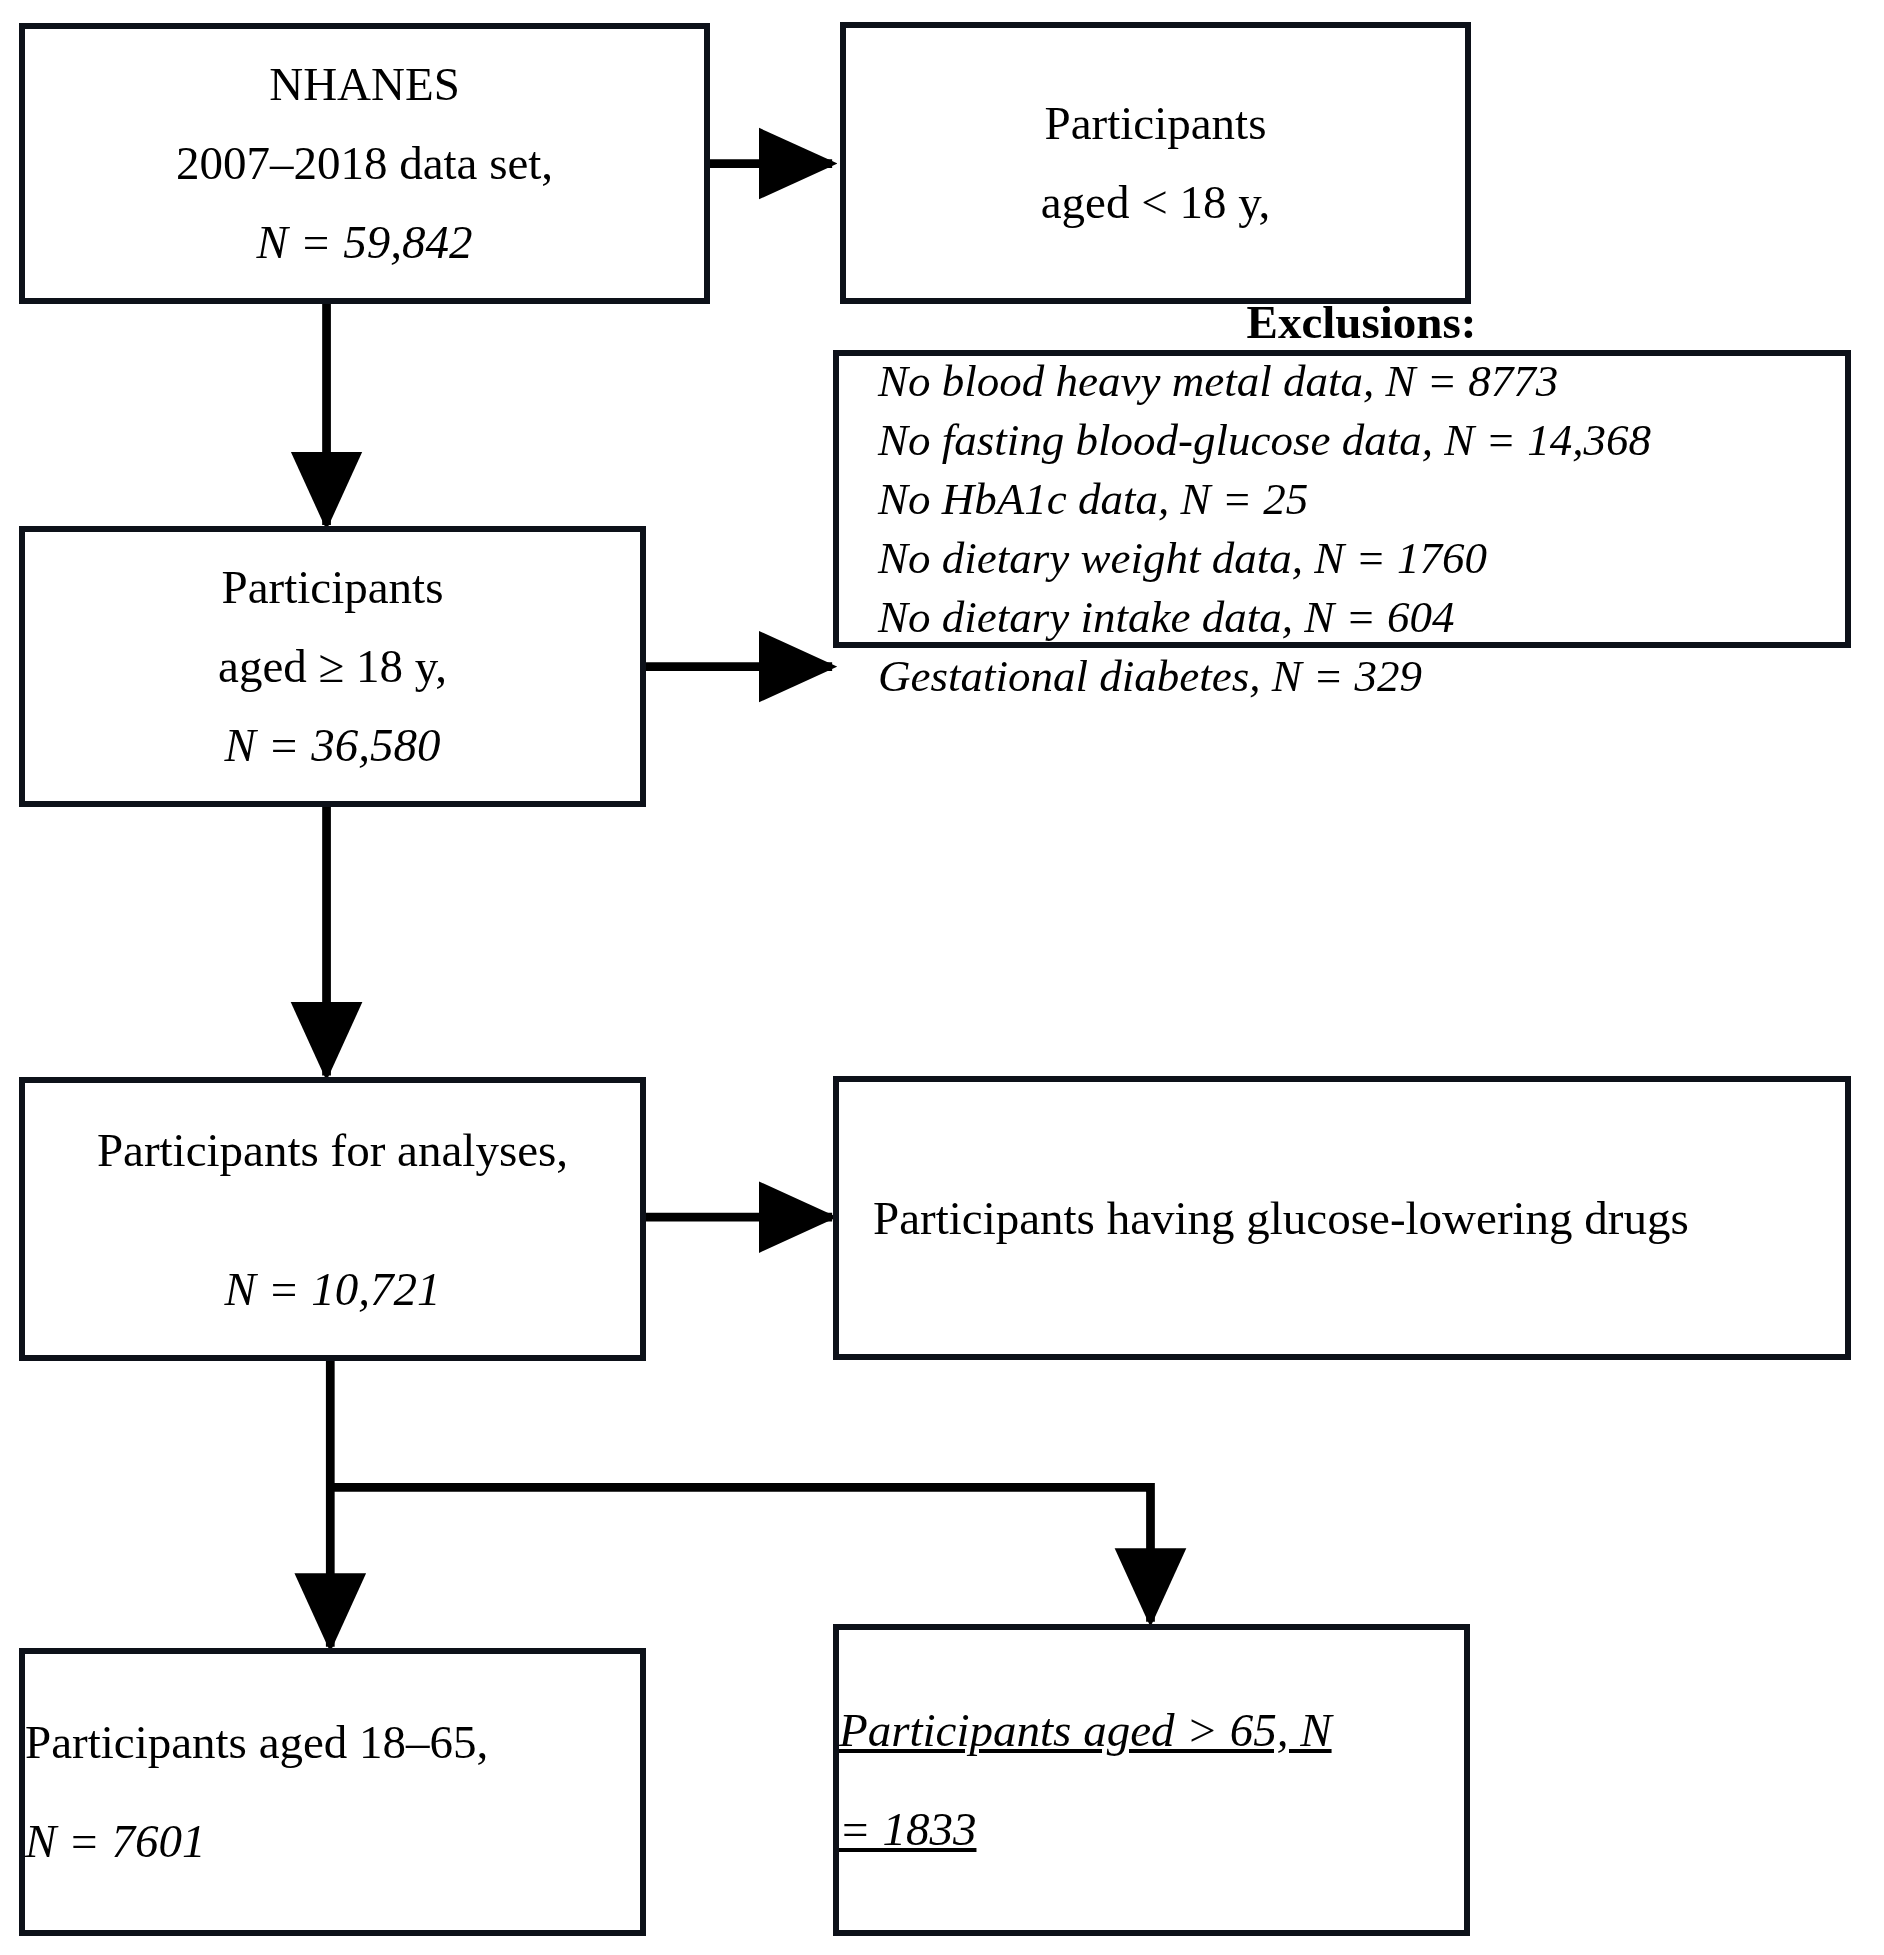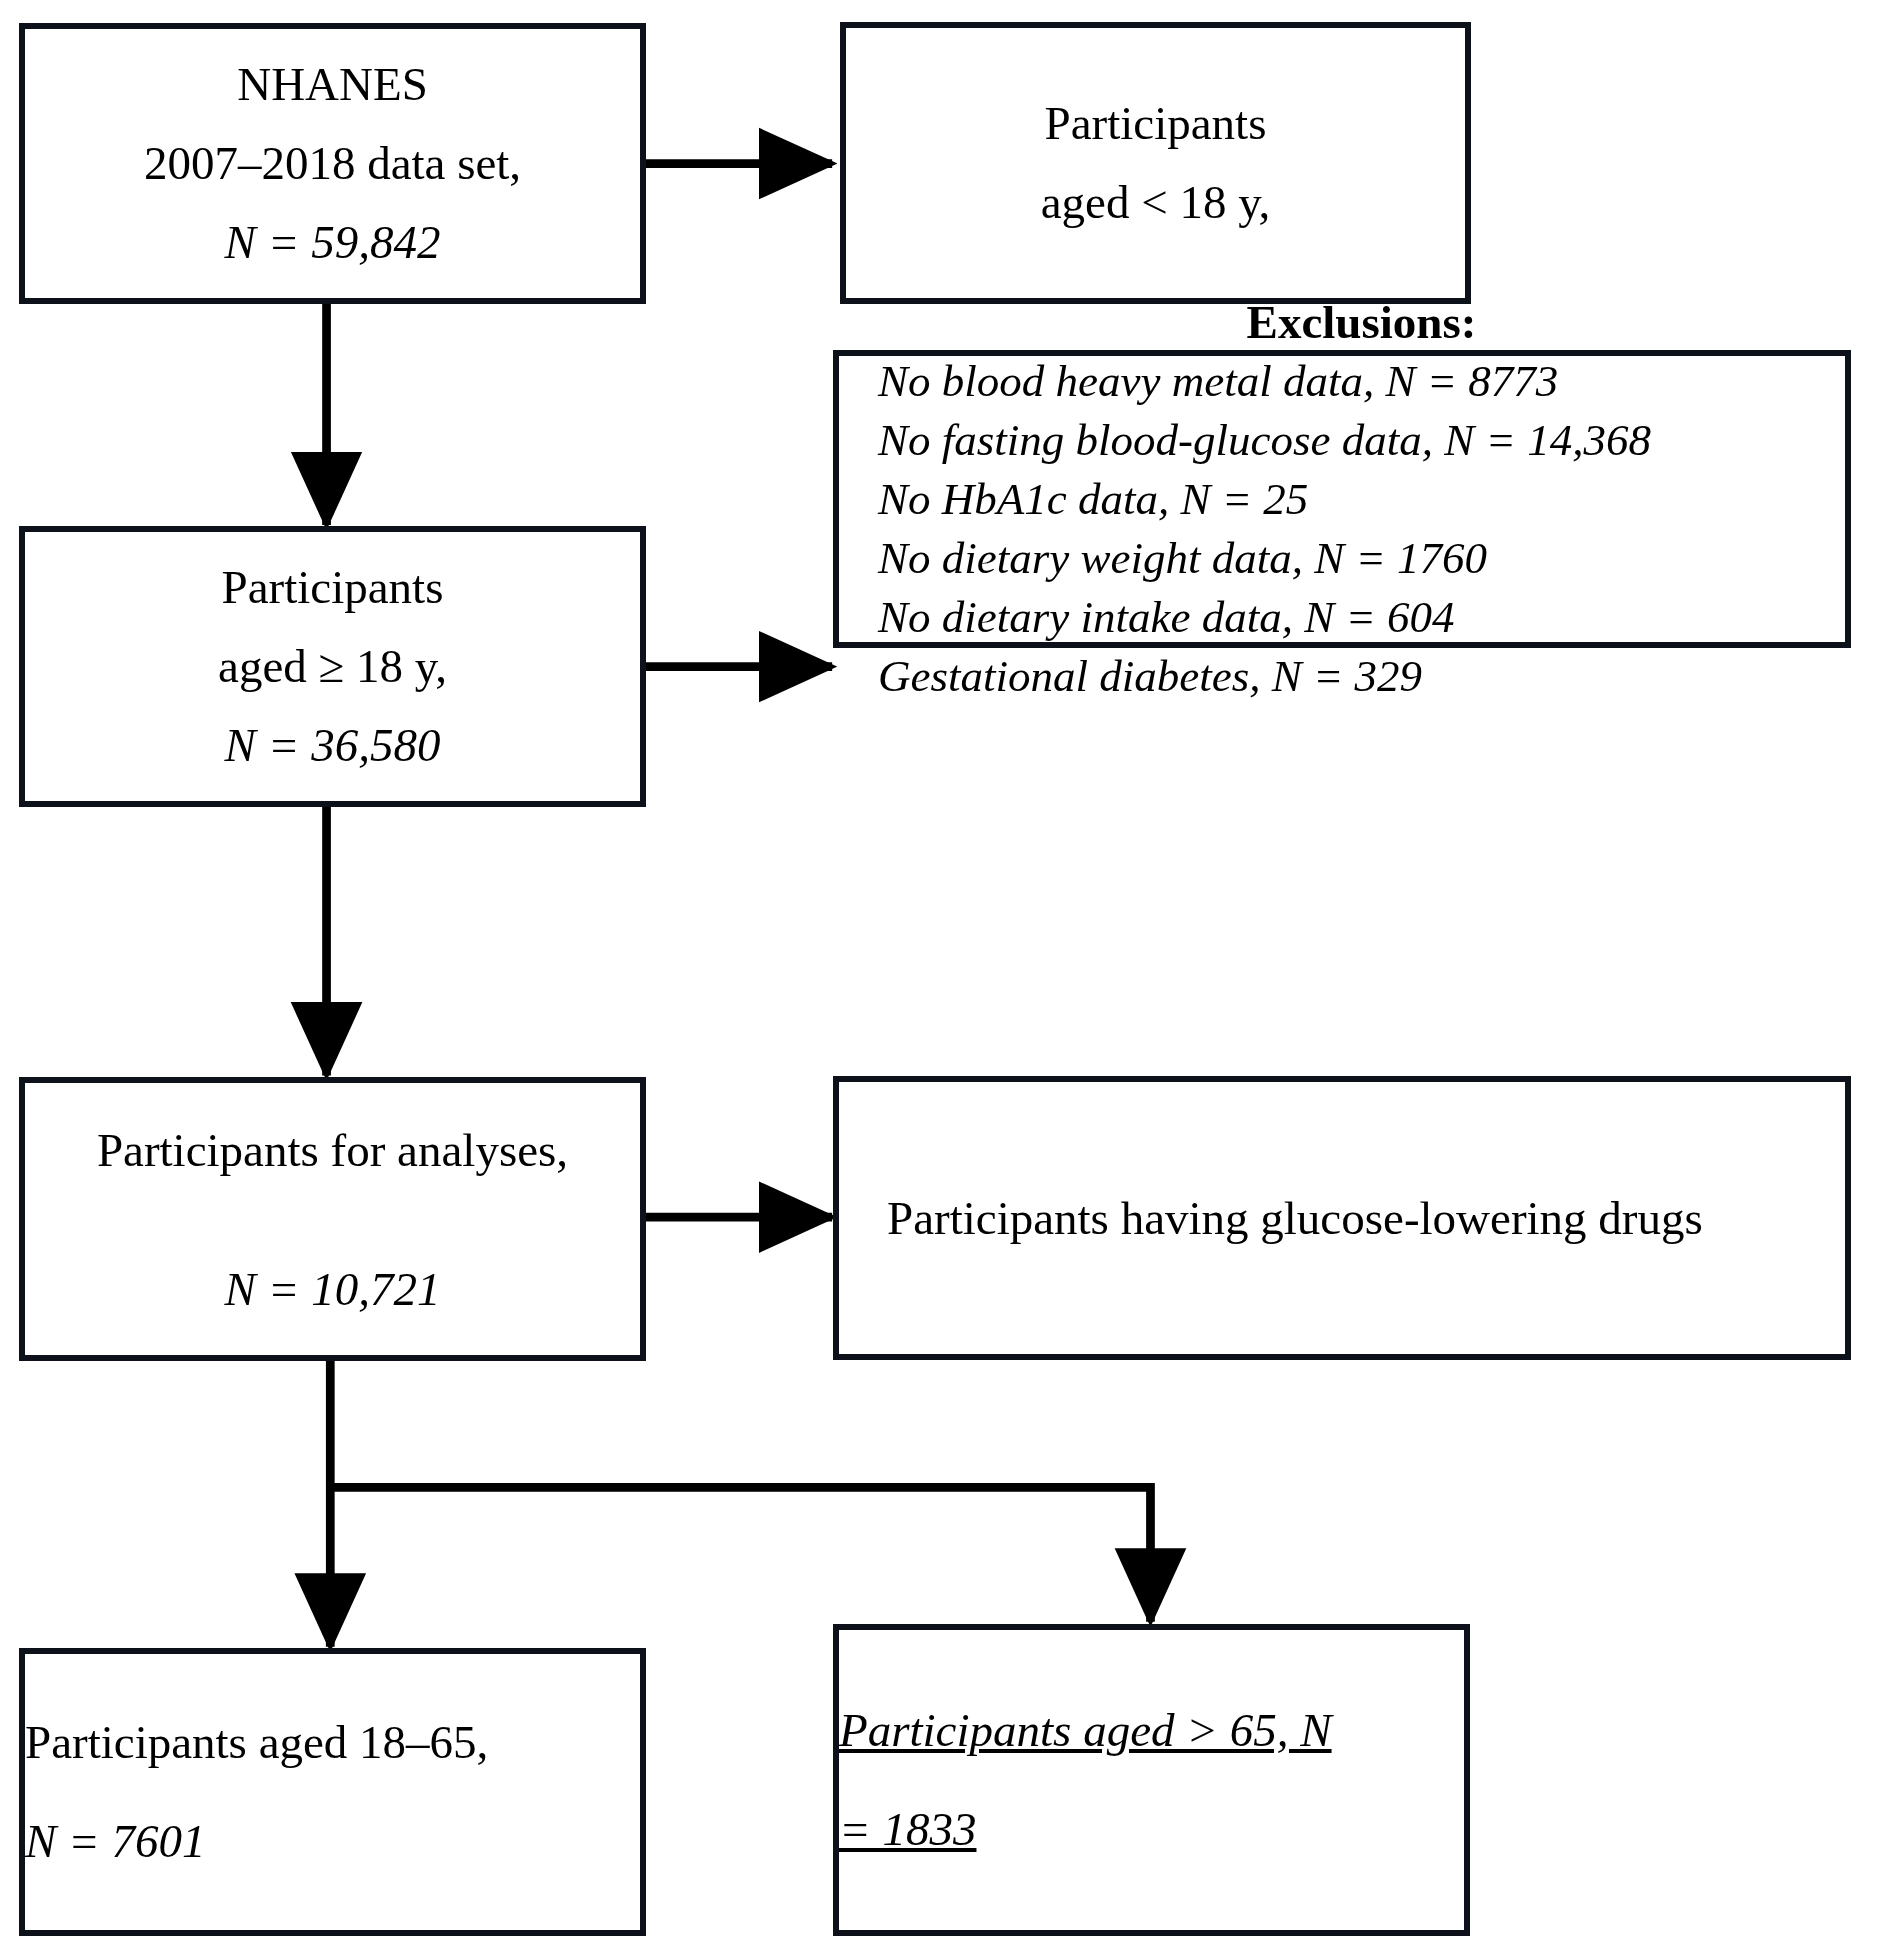--- a/index.html
+++ b/index.html
@@ -36,40 +36,40 @@
   }
   .node .line {
     display: block;
     color: #000000;
     white-space: pre;
   }
   .centered .line { text-align: center; }
   .leftal  .line { text-align: left; }
 
   
-  #node-nhanes        { left: 19px;   top: 23px;   width: 627px; height: 281px; }
+  #node-nhanes        { left: 19px;   top: 23px;   width: 691px; height: 281px; }
   #node-under18       { left: 840px; top: 22px;   width: 631px; height: 282px; }
   #node-exclusions    { left: 833px; top: 350px;  width: 1018px; height: 298px; }
   #node-over18        { left: 19px;   top: 526px;  width: 627px; height: 281px; }
   #node-analyses      { left: 19px;   top: 1077px; width: 627px; height: 284px; gap: 45px; }
   #node-drugs         { left: 833px; top: 1076px; width: 1018px; height: 284px; }
   #node-age1865       { left: 19px;   top: 1648px; width: 627px; height: 288px; }
   #node-ageover65     { left: 833px; top: 1624px; width: 637px; height: 312px; text-decoration: underline; }
 
   
   #node-nhanes .line,
   #node-under18 .line,
   #node-over18 .line        { font-size: 47px; line-height: 79px; }
 
   #node-analyses .line      { font-size: 47px; line-height: 94px; }
 
   #node-exclusions .line    { font-size: 45px; line-height: 59px; padding-left: 39px; }
   #node-exclusions .heading { font-weight: bold; font-size: 47px; text-align: center; }
 
-  #node-drugs .line         { font-size: 47px; line-height: 87px; padding-left: 48px; }
+  #node-drugs .line         { font-size: 47px; line-height: 87px; padding-left: 34px; }
 
   #node-age1865 .line,
   #node-ageover65 .line     { font-size: 47px; line-height: 99px; }
 
   .ital { font-style: italic; }
 </style>
 </head>
 <body>
 
 <div id="flow-root">

